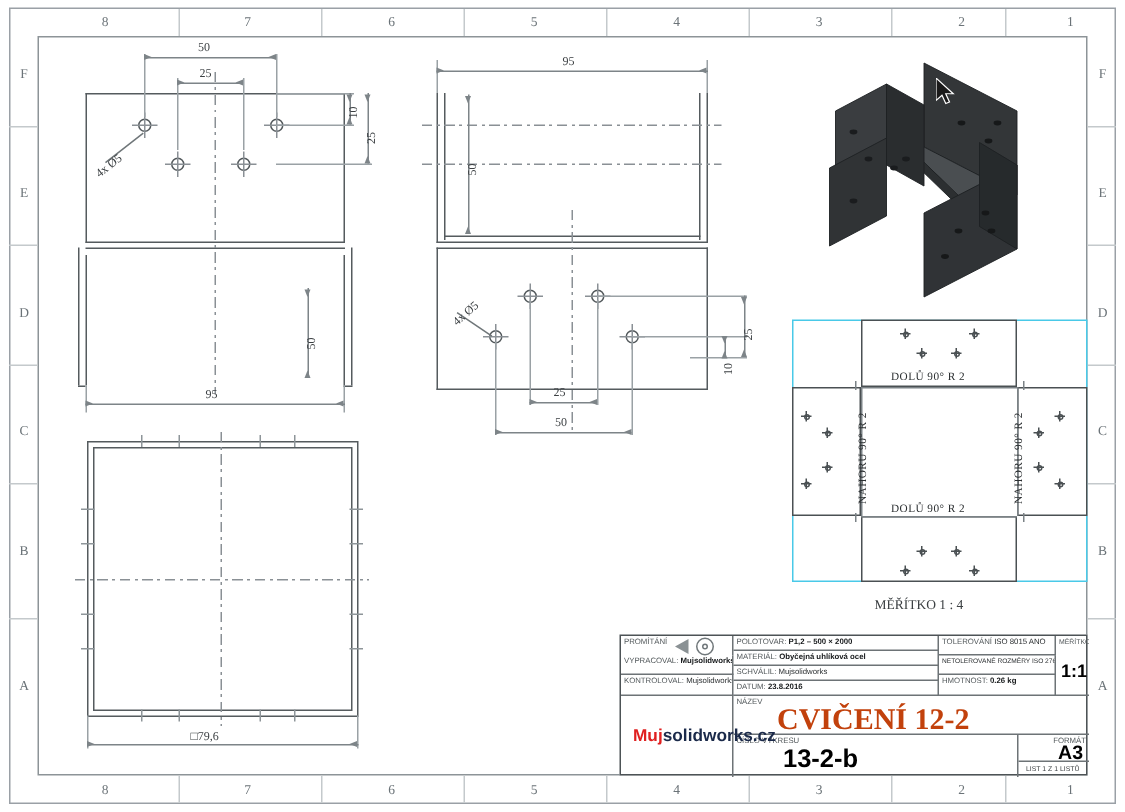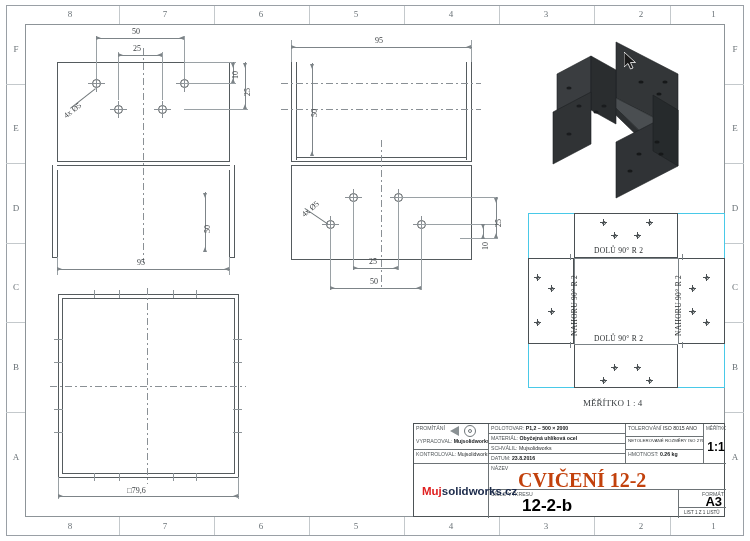--- a/index.html
+++ b/index.html
@@ -673,21 +673,21 @@
     <div class="tb-scale-val" style="left:292px; top:16px; width:20px; text-align:center;">1:1</div>
 
     <div class="tb-cell" style="left:75px; top:40px; width:237px; height:26px; border-right:none;">
       <span class="tb-lbl">NÁZEV</span>
     </div>
     <div class="tb-title" style="left:104px; top:45px;">CVIČENÍ 12-2</div>
 
     <div class="tb-cell" style="left:75px; top:66px; width:190px; height:28px; border-bottom:none;">
       <span class="tb-lbl">ČÍSLO VÝKRESU</span>
     </div>
-    <div class="tb-num" style="left:108px; top:72px;">12-2-b</div>
+    <div class="tb-num" style="left:108px; top:72px;">13-2-b</div>
 
     <div class="tb-cell" style="left:265px; top:66px; width:47px; height:18px; border-right:none; text-align:right;">
       <span class="tb-lbl">FORMÁT</span>
     </div>
     <div class="tb-format-val" style="left:265px; top:70px; width:43px; text-align:right;">A3</div>
     <div class="tb-cell" style="left:265px; top:84px; width:47px; height:10px; border-right:none; border-bottom:none;"></div>
     <div class="tb-tiny" style="left:270px; top:86px;">LIST  1  Z  1  LISTŮ</div>
 
     <div class="tb-cell" style="left:0; top:40px; width:75px; height:54px; border-bottom:none;"></div>
     <div class="logo" style="left:8px; top:61px;">

